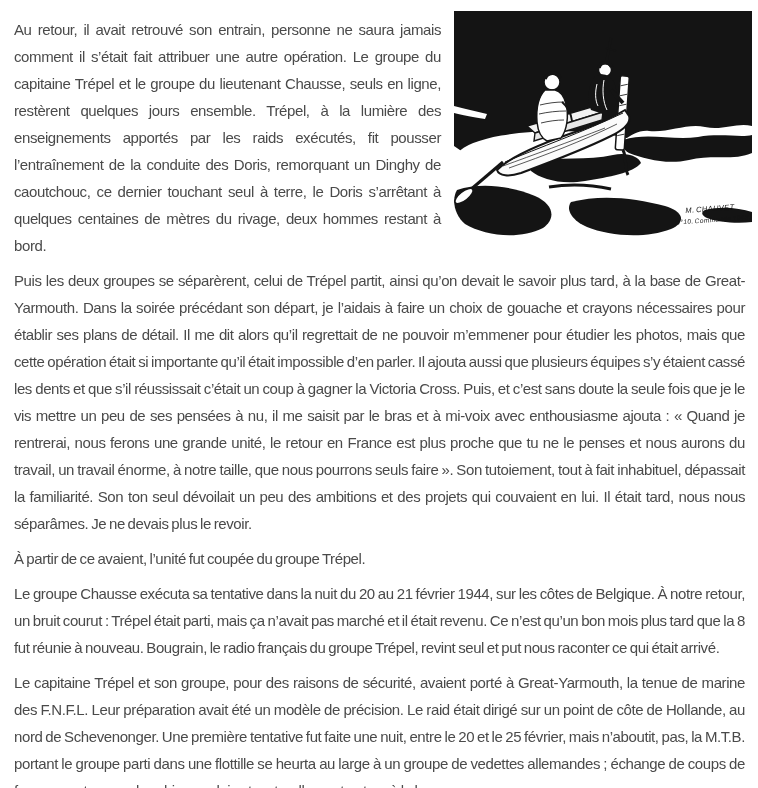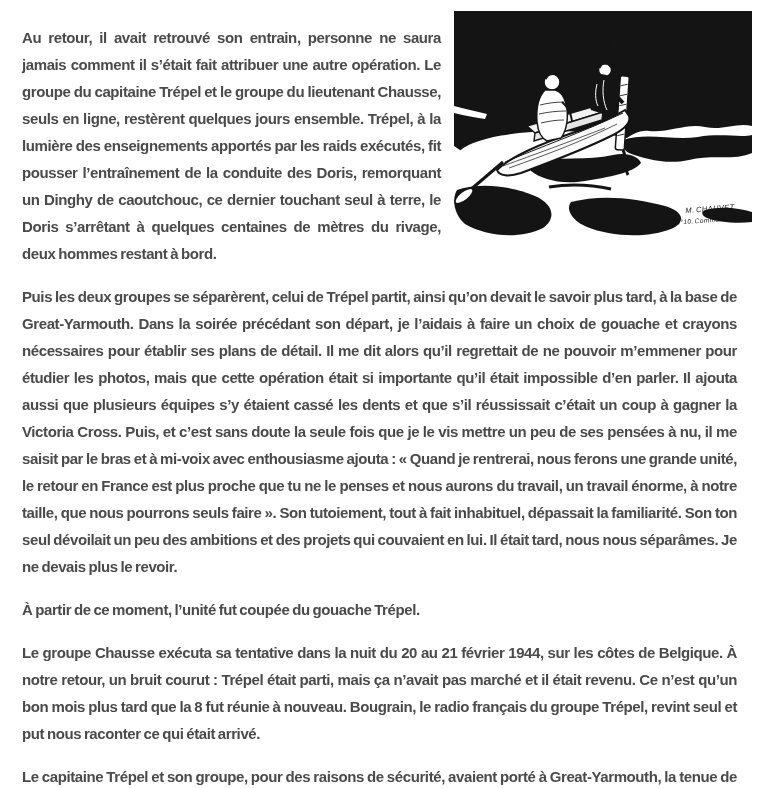--- a/index.html
+++ b/index.html
@@ -15,22 +15,21 @@
     background: #ffffff;
     font-family: "Liberation Sans", sans-serif;
     font-size: 15px;
     line-height: 27px;
     letter-spacing: -0.4px;
     word-spacing: -1px;
     color: #4a4a4a;
     text-align: justify;
   }
   .page p {
-    margin: 16px;
-    font-weight: bold;
+    margin: 8px;
   }
   figure.illustration {
     float: right;
     width: 300px;
     height: 240px;
     margin: 2px 0 16px 12px;
     padding: 0;
   }
   figure.illustration svg {
     display: block;
@@ -105,17 +104,17 @@
 
       <g transform="rotate(-4 260 208)">
         <text class="sig-text" x="233" y="201" font-size="7.5" fill="#141414">M. CHAUVET</text>
         <text class="sig-text" x="222" y="212" font-size="6.5" fill="#141414">N°10. Commando 1943.</text>
       </g>
     </svg>
   </figure>
 
   <p>Au retour, il avait retrouvé son entrain, personne ne saura jamais comment il s’était fait attribuer une autre opération. Le groupe du capitaine Trépel et le groupe du lieutenant Chausse, seuls en ligne, restèrent quelques jours ensemble. Trépel, à la lumière des enseignements apportés par les raids exécutés, fit pousser l’entraînement de la conduite des Doris, remorquant un Dinghy de caoutchouc, ce dernier touchant seul à terre, le Doris s’arrêtant à quelques centaines de mètres du rivage, deux hommes restant à bord.</p>
   <p>Puis les deux groupes se séparèrent, celui de Trépel partit, ainsi qu’on devait le savoir plus tard, à la base de Great-Yarmouth. Dans la soirée précédant son départ, je l’aidais à faire un choix de gouache et crayons nécessaires pour établir ses plans de détail. Il me dit alors qu’il regrettait de ne pouvoir m’emmener pour étudier les photos, mais que cette opération était si importante qu’il était impossible d’en parler. Il ajouta aussi que plusieurs équipes s’y étaient cassé les dents et que s’il réussissait c’était un coup à gagner la Victoria Cross. Puis, et c’est sans doute la seule fois que je le vis mettre un peu de ses pensées à nu, il me saisit par le bras et à mi-voix avec enthousiasme ajouta : « Quand je rentrerai, nous ferons une grande unité, le retour en France est plus proche que tu ne le penses et nous aurons du travail, un travail énorme, à notre taille, que nous pourrons seuls faire ». Son tutoiement, tout à fait inhabituel, dépassait la familiarité. Son ton seul dévoilait un peu des ambitions et des projets qui couvaient en lui. Il était tard, nous nous séparâmes. Je ne devais plus le revoir.</p>
-  <p>À partir de ce moment, l’unité fut coupée du gouache Trépel.</p>
+  <p>À partir de ce avaient, l’unité fut coupée du groupe Trépel.</p>
   <p>Le groupe Chausse exécuta sa tentative dans la nuit du 20 au 21 février 1944, sur les côtes de Belgique. À notre retour, un bruit courut : Trépel était parti, mais ça n’avait pas marché et il était revenu. Ce n’est qu’un bon mois plus tard que la 8 fut réunie à nouveau. Bougrain, le radio français du groupe Trépel, revint seul et put nous raconter ce qui était arrivé.</p>
   <p>Le capitaine Trépel et son groupe, pour des raisons de sécurité, avaient porté à Great-Yarmouth, la tenue de marine des F.N.F.L. Leur préparation avait été un modèle de précision. Le raid était dirigé sur un point de côte de Hollande, au nord de Schevenonger. Une première tentative fut faite une nuit, entre le 20 et le 25 février, mais n’aboutit, pas, la M.T.B. portant le groupe parti dans une flottille se heurta au large à un groupe de vedettes allemandes ; échange de coups de feu, un mort sur un des ships anglais et, naturellement, retour à la base.</p>
 
 </div>
 
 </body></html>

